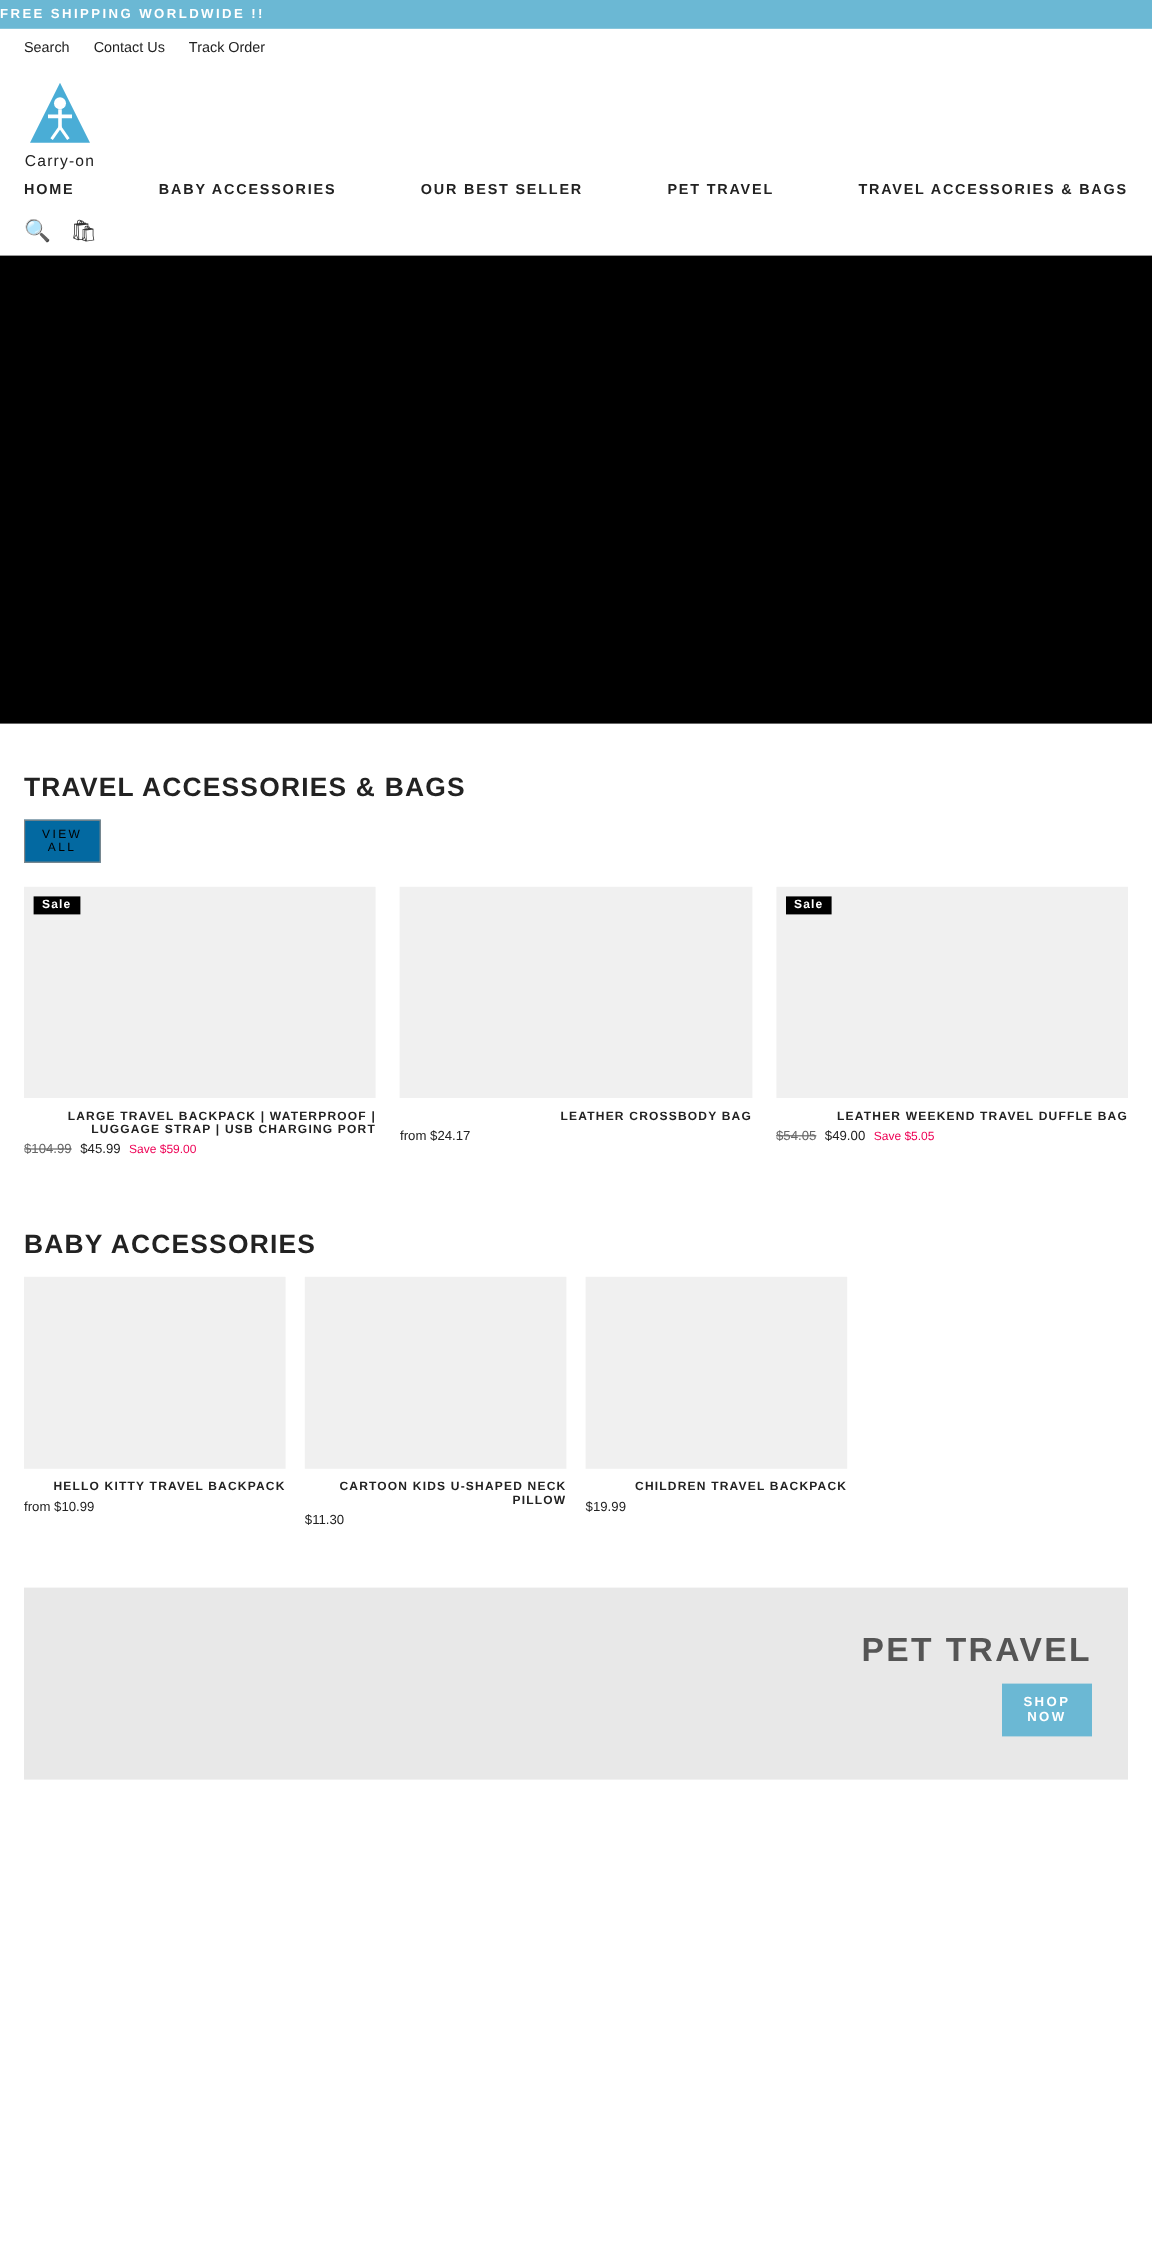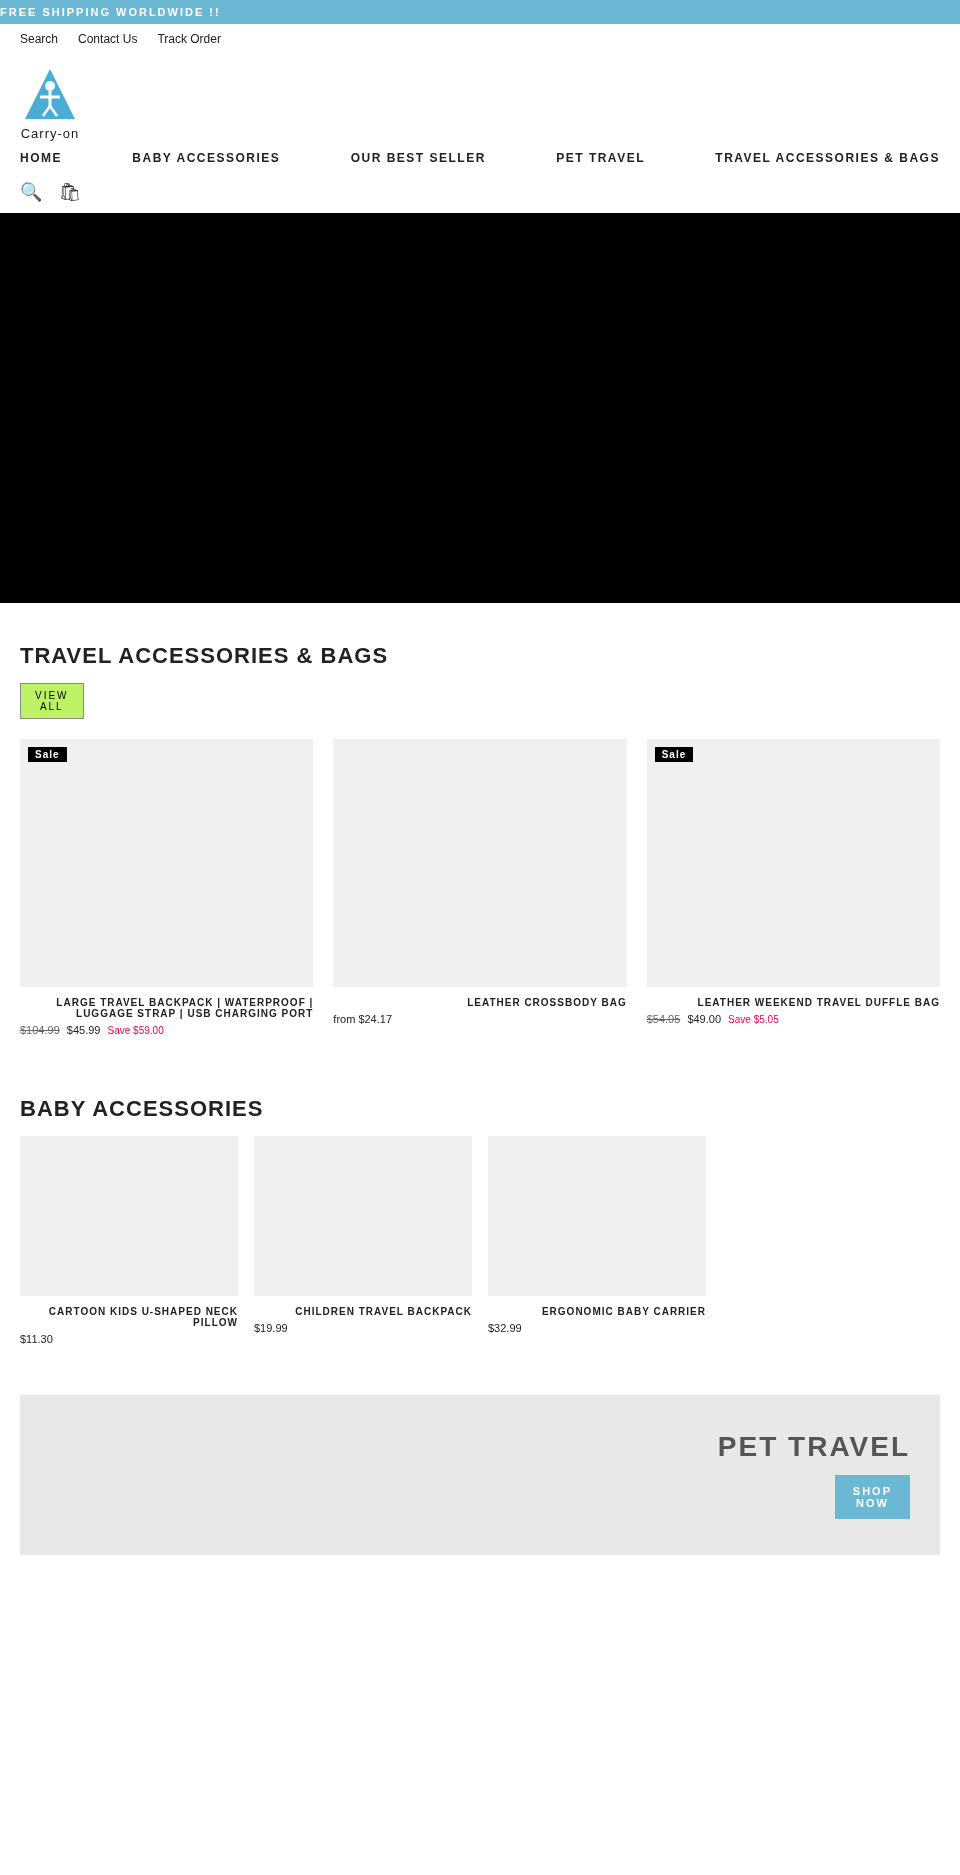--- a/index.html
+++ b/index.html
@@ -96,41 +96,41 @@
       letter-spacing: 1px;
       margin-bottom: 14px;
     }
     .view-all-btn {
       display: inline-block;
       border: 1px solid #888;
       padding: 6px 14px;
       font-size: 10px;
       letter-spacing: 2px;
       cursor: pointer;
-      background: #bef264;
+      background: #0369a1;
       margin-bottom: 20px;
     }
 
     
     .product-grid {
       display: grid;
       grid-template-columns: repeat(3, 1fr);
       gap: 20px;
     }
     .product-grid-4 {
       display: grid;
       grid-template-columns: repeat(4, 1fr);
       gap: 16px;
     }
     .product-card {
       position: relative;
     }
     .product-image {
       width: 100%;
-      height: 248px;
+      height: 176px;
       background: #f0f0f0;
       margin-bottom: 10px;
       position: relative;
     }
     .sale-badge {
       position: absolute;
       top: 8px;
       left: 8px;
       background: #000;
       color: #fff;
@@ -297,44 +297,44 @@
       </div>
     </div>
   </div>
 </section>
 
 <section class="section">
   <h2 class="section-title">BABY ACCESSORIES</h2>
 
   <div class="product-grid-4">
 
+    <div class="product-card">
+      <div class="product-image baby-image"></div>
+      <p class="product-name">HELLO KITTY TRAVEL BACKPACK</p>
+      <div class="product-price">
+        <span class="from-price">from $10.99</span>
+      </div>
+    </div>
 
     <div class="product-card">
       <div class="product-image baby-image"></div>
       <p class="product-name">CARTOON KIDS U-SHAPED NECK PILLOW</p>
       <div class="product-price">
         <span class="from-price">$11.30</span>
       </div>
     </div>
 
     <div class="product-card">
       <div class="product-image baby-image"></div>
       <p class="product-name">CHILDREN TRAVEL BACKPACK</p>
       <div class="product-price">
         <span class="from-price">$19.99</span>
       </div>
     </div>
 
-    <div class="product-card">
-      <div class="product-image baby-image"></div>
-      <p class="product-name">ERGONOMIC BABY CARRIER</p>
-      <div class="product-price">
-        <span class="from-price">$32.99</span>
-      </div>
-    </div>
   </div>
 </section>
 
 <div class="pet-travel-banner">
   <div class="pet-travel-content">
     <div class="pet-travel-title">PET TRAVEL</div>
     <button class="shop-now-btn">SHOP<br>NOW</button>
   </div>
 </div>
 

